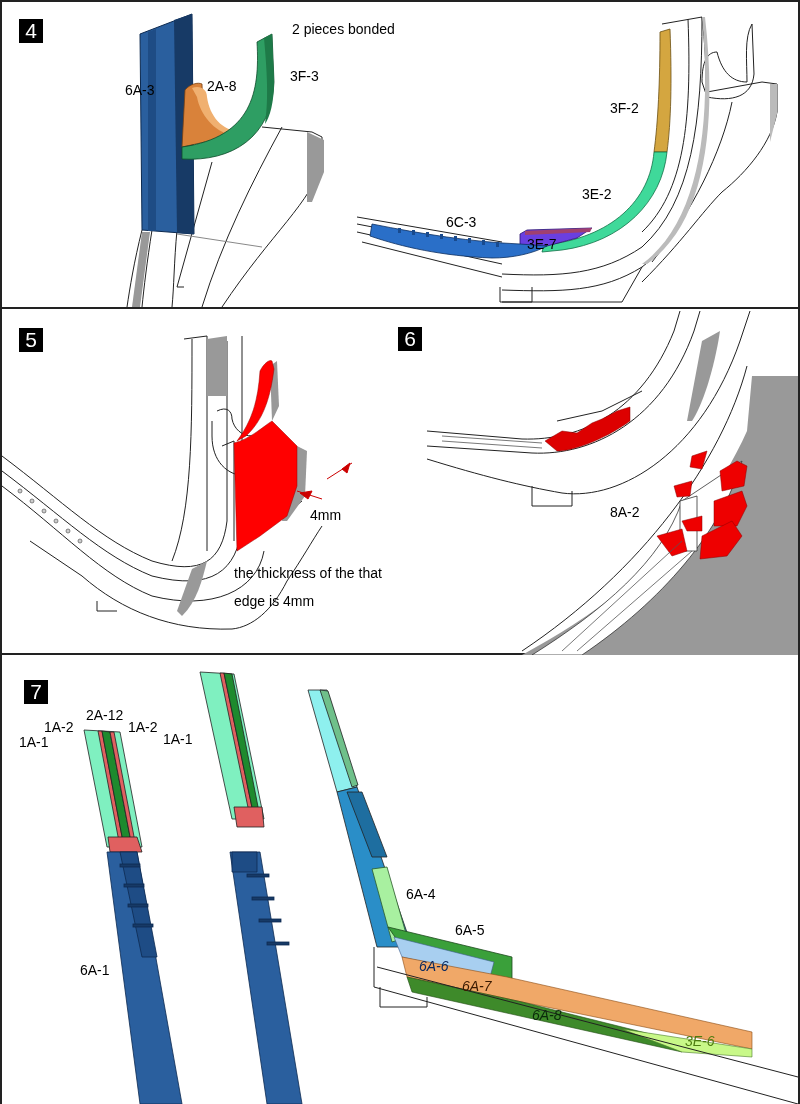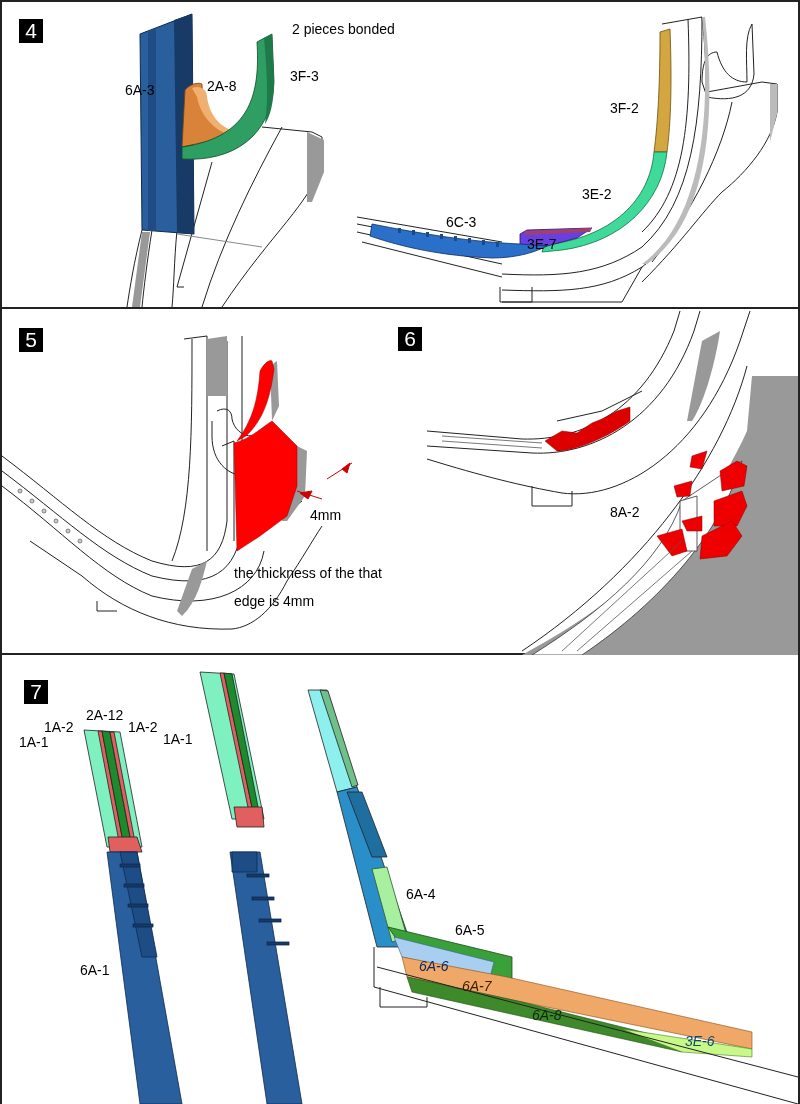--- a/index.html
+++ b/index.html
@@ -267,15 +267,15 @@
     <div class="lbl" style="left:42px;top:62px;">1A-2</div>
     <div class="lbl" style="left:84px;top:50px;">2A-12</div>
     <div class="lbl" style="left:126px;top:62px;">1A-2</div>
     <div class="lbl" style="left:161px;top:74px;">1A-1</div>
     <div class="lbl" style="left:78px;top:305px;">6A-1</div>
     <div class="lbl" style="left:404px;top:229px;text-align:center;">6A-4</div>
     <div class="lbl" style="left:453px;top:265px;">6A-5</div>
     <div class="lbl lbl-i" style="left:417px;top:293px;color:#0a2a60;margin-top:8px;">6A-6</div>
     <div class="lbl lbl-i" style="left:460px;top:321px;color:#3a1a00;">6A-7</div>
     <div class="lbl lbl-i" style="left:530px;top:350px;color:#0a2a0a;">6A-8</div>
-    <div class="lbl lbl-i" style="left:683px;top:376px;color:#0c4a6e;">3E-6</div>
+    <div class="lbl lbl-i" style="left:683px;top:376px;color:#4d7c0f;">3E-6</div>
   </div>
 </div>
 
 </body></html>

